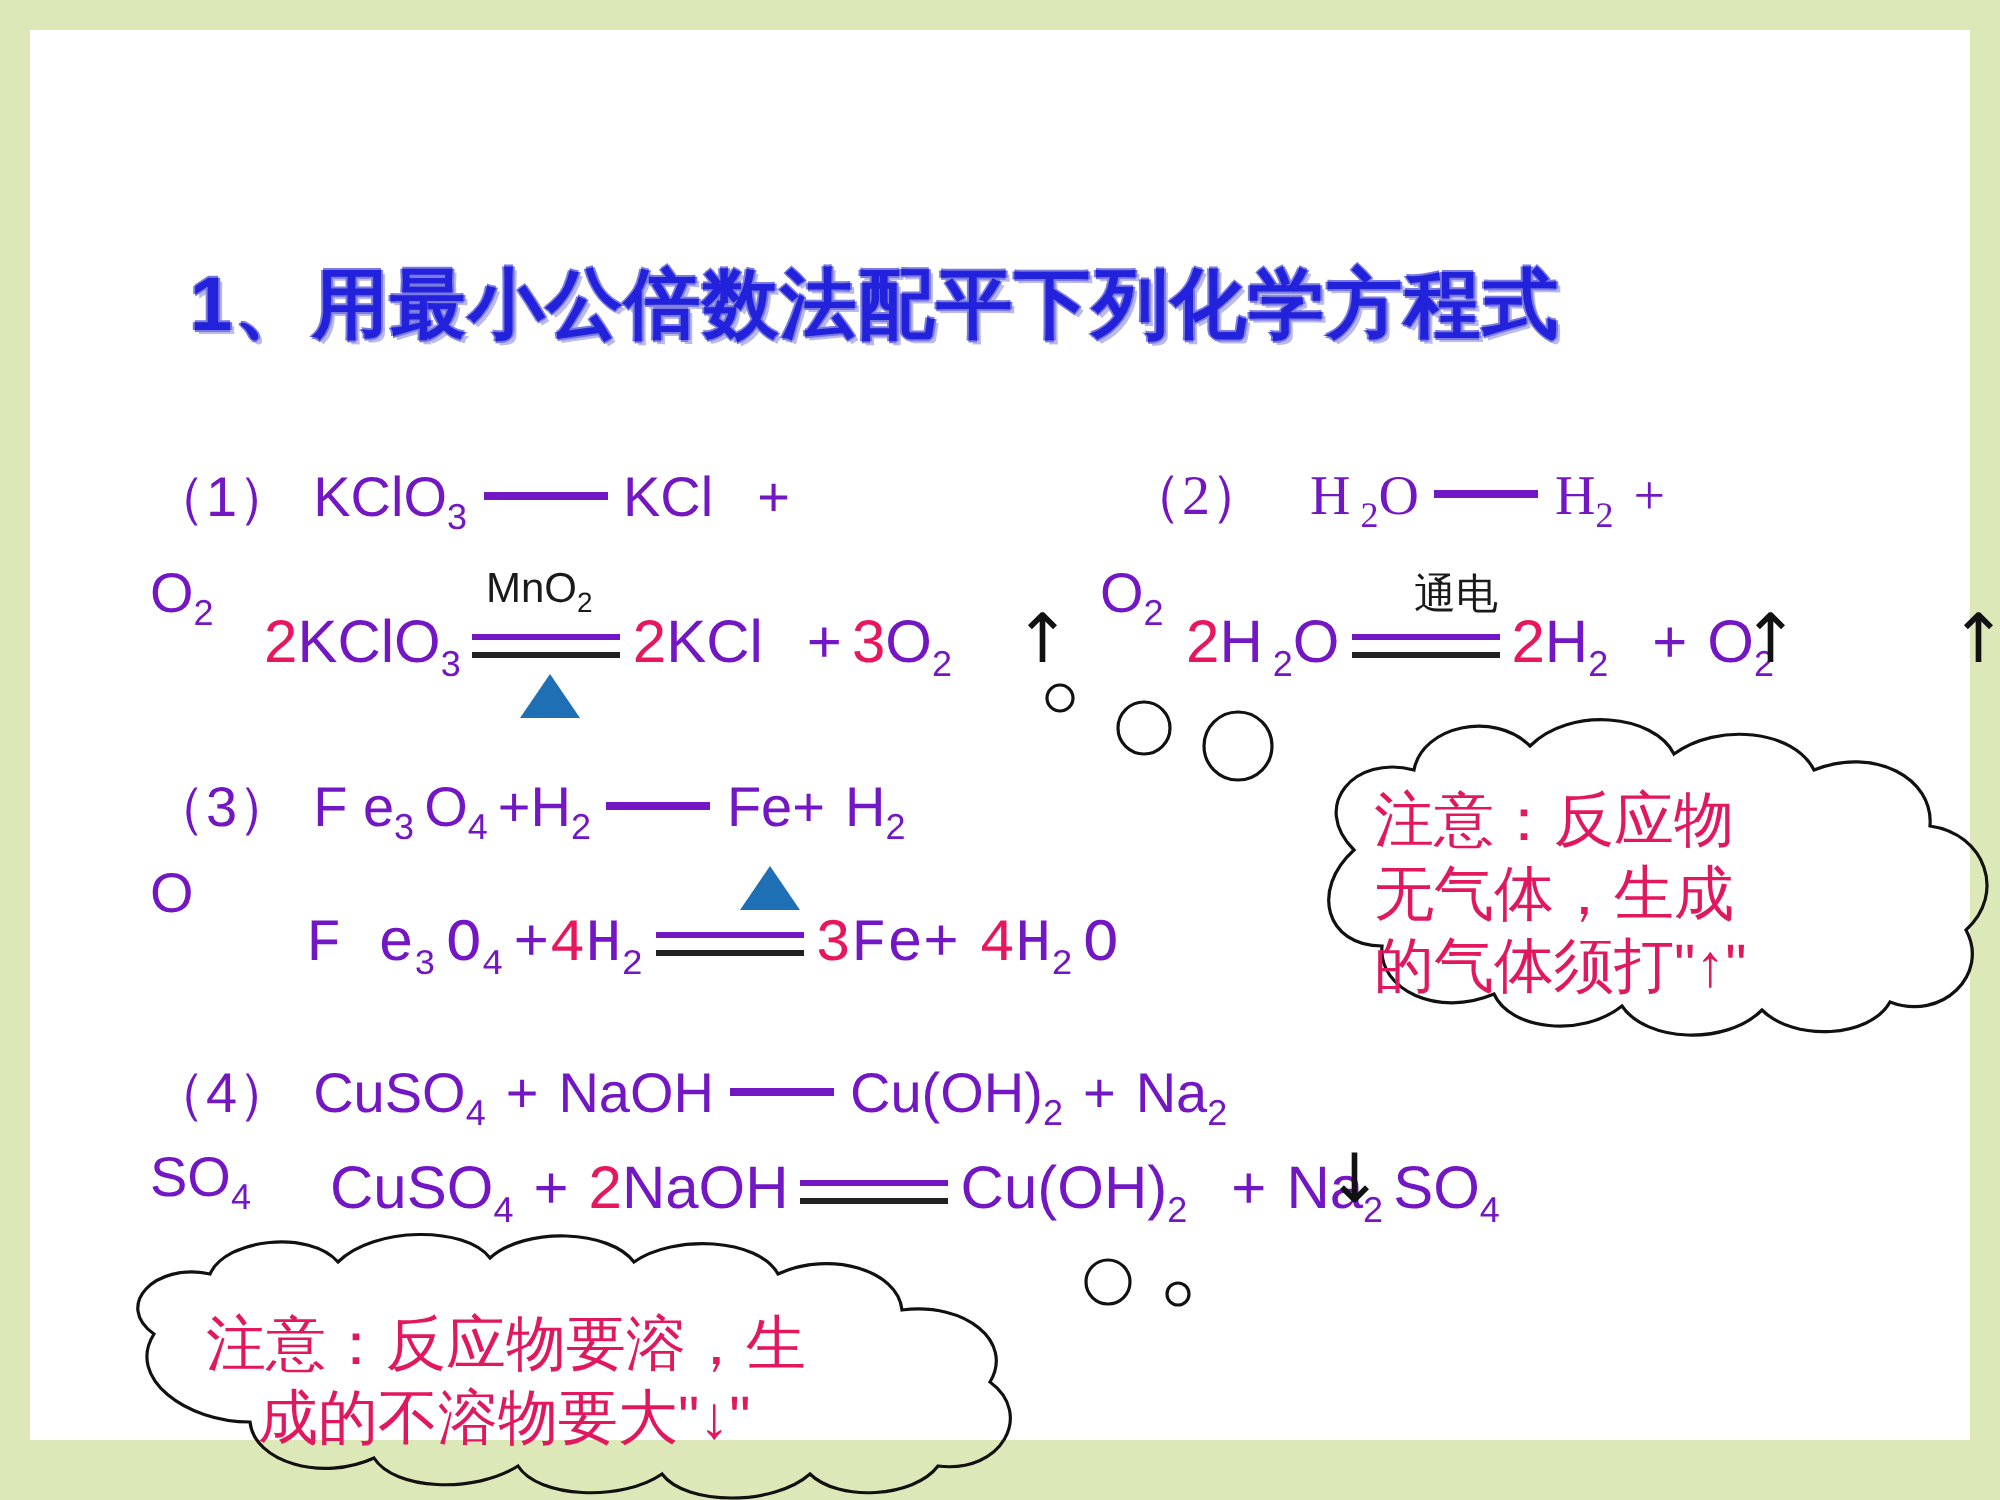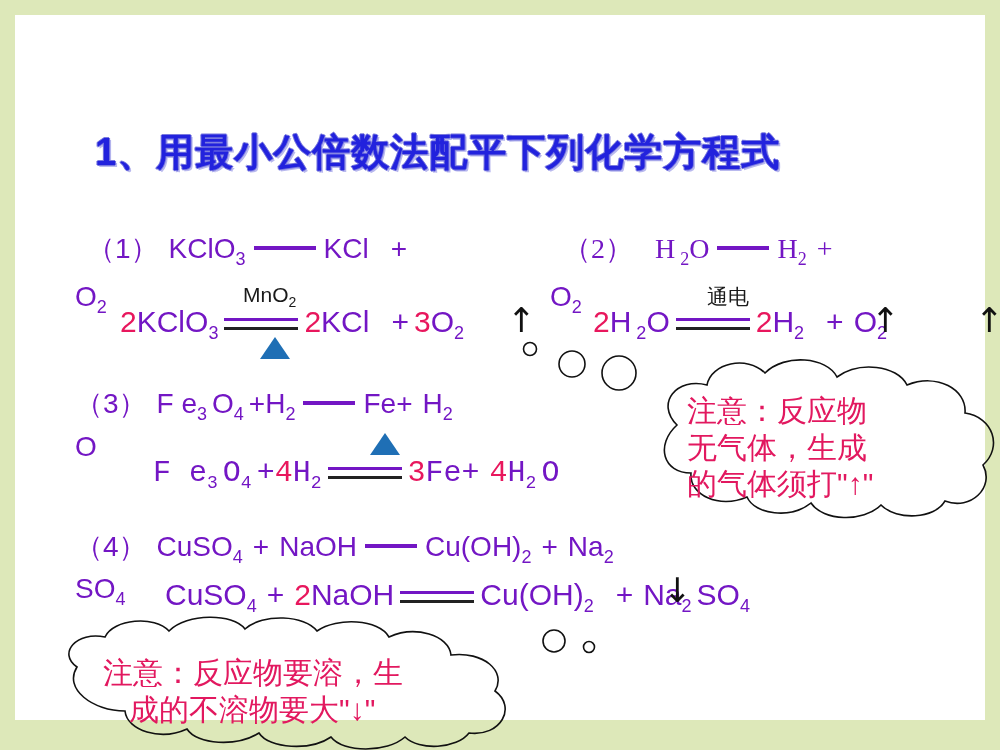--- a/index.html
+++ b/index.html
@@ -133,28 +133,28 @@
   .bubble-text div { white-space: nowrap; }
 </style>
 </head>
 <body>
 
 <div id="slide">
   <div id="canvas">
 
     <div class="title">1、用最小公倍数法配平下列化学方程式</div>
 
-    <div class="eq" style="left:72px; top:220px;text-align:center;">
+    <div class="eq" style="left:60px; top:220px;text-align:center;">
       <span>（1）</span><span class="sp"></span><span>KClO</span><span class="sub">3</span><span class="dash"></span><span>KCl</span><span class="sp-l"></span><span>+</span>
     </div>
     <div class="eq" style="left:60px; top:268px;">
       <span>O</span><span class="sub">2</span>
     </div>
 
-    <div class="eq" style="left:105px; top:292px; font-size:30px;text-align:right;">
+    <div class="eq" style="left:117px; top:292px; font-size:30px;text-align:right;">
       <span class="red">2</span><span>KClO</span><span class="sub">3</span><span class="eqline"></span><span class="red">2</span><span>KCl</span><span class="sp-l"></span><span>+</span><span class="sp-s"></span><span class="red">3</span><span>O</span><span class="sub">2</span>
     </div>
     <div class="condition" style="left:228px; top:268px;">
       <span>MnO</span><span class="sub">2</span>
     </div>
     <div class="heat-tri" style="left:245px; top:322px;"></div>
     <div class="arrow" style="left:492px; top:288px;">↑</div>
 
     <div class="eq" style="left:548px; top:220px;font-family:Liberation Serif, serif;">
       <span>（2）</span><span class="sp-l"></span><span>H</span><span class="sp-s"></span><span class="sub">2</span><span>O</span><span class="dash short"></span><span>H</span><span class="sub">2</span><span class="sp"></span><span>+</span>

